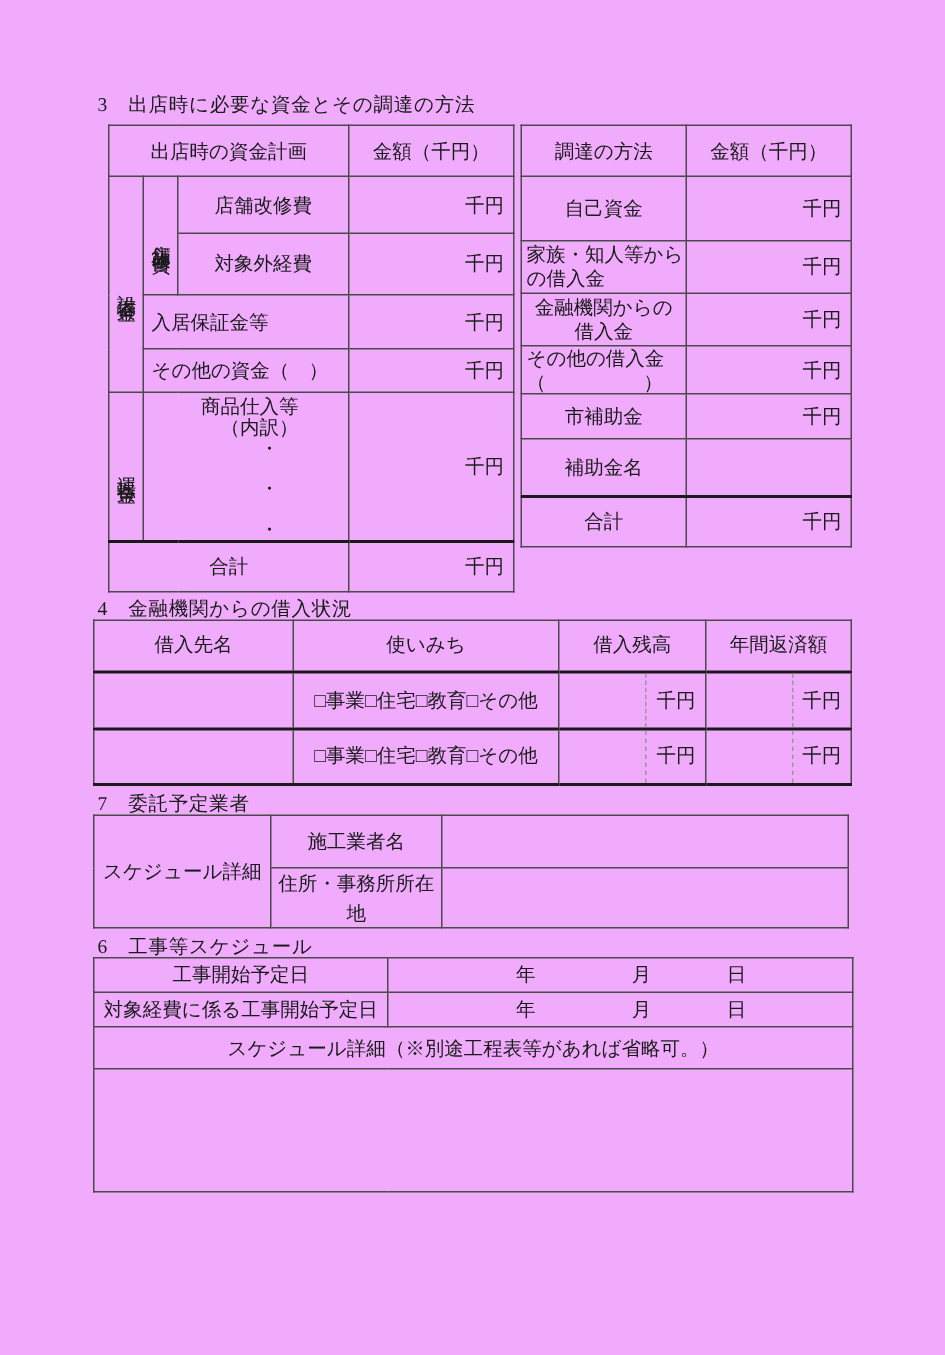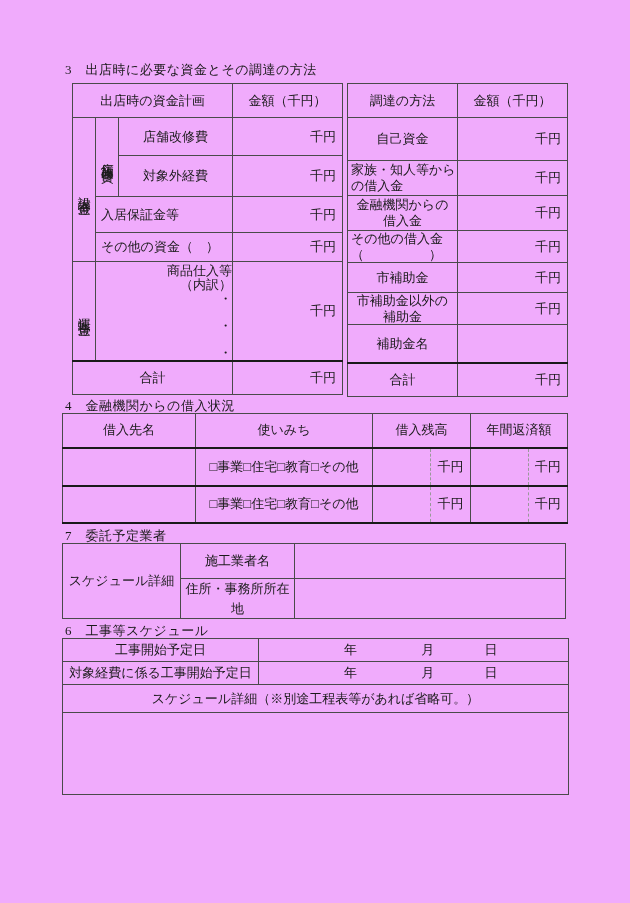--- a/index.html
+++ b/index.html
@@ -16,21 +16,21 @@
     border:1px solid #4a4a4a; font-weight:normal; padding:0;
     text-align:center; vertical-align:middle; line-height:1.2;
     overflow:hidden; font-size:13px;
   }
   .amt { text-align:right; padding-right:6px; }
   .left-al { text-align:left; padding-left:5px; }
   .vert { writing-mode:vertical-rl; text-orientation:upright; letter-spacing:2px; }
   .thick-top { border-top:2px solid #1a1a1a !important; }
 
   
-  .purchase { text-align:right; padding:2px 0 0 5px; vertical-align:top; }
+  .purchase { text-align:center; padding:2px 0 0 5px; vertical-align:top; }
   .purchase div { line-height:14px; }
   .purchase .ind1 { margin-left:13px; }
   .purchase .ind2 { margin-left:26px; }
   .purchase .gap  { margin-top:13px; }
 
   
   .t4 td, .t4 th { border-bottom-width:2px; border-bottom-color:#1a1a1a; }
   .relcell { position:relative; }
   .split { position:absolute; inset:0; display:flex; align-items:stretch; }
   .split .blank { width:59%; }
@@ -136,27 +136,20 @@
         <div>（　　　　　）</div>
       </td>
       <td class="amt">千円</td>
     </tr>
     <tr style="height:30px">
       <td>
         <div>市補助金</div>
       </td>
       <td class="amt">千円</td>
     </tr>
-    <tr style="height:28px">
-      <td>
-        <div>市補助金以外の</div>
-        <div>補助金</div>
-      </td>
-      <td class="amt">千円</td>
-    </tr>
     <tr style="height:38px">
       <td>補助金名</td>
       <td></td>
     </tr>
     <tr style="height:34px">
       <td class="thick-top">合計</td>
       <td class="amt thick-top">千円</td>
     </tr>
   </tbody>
     </table>

